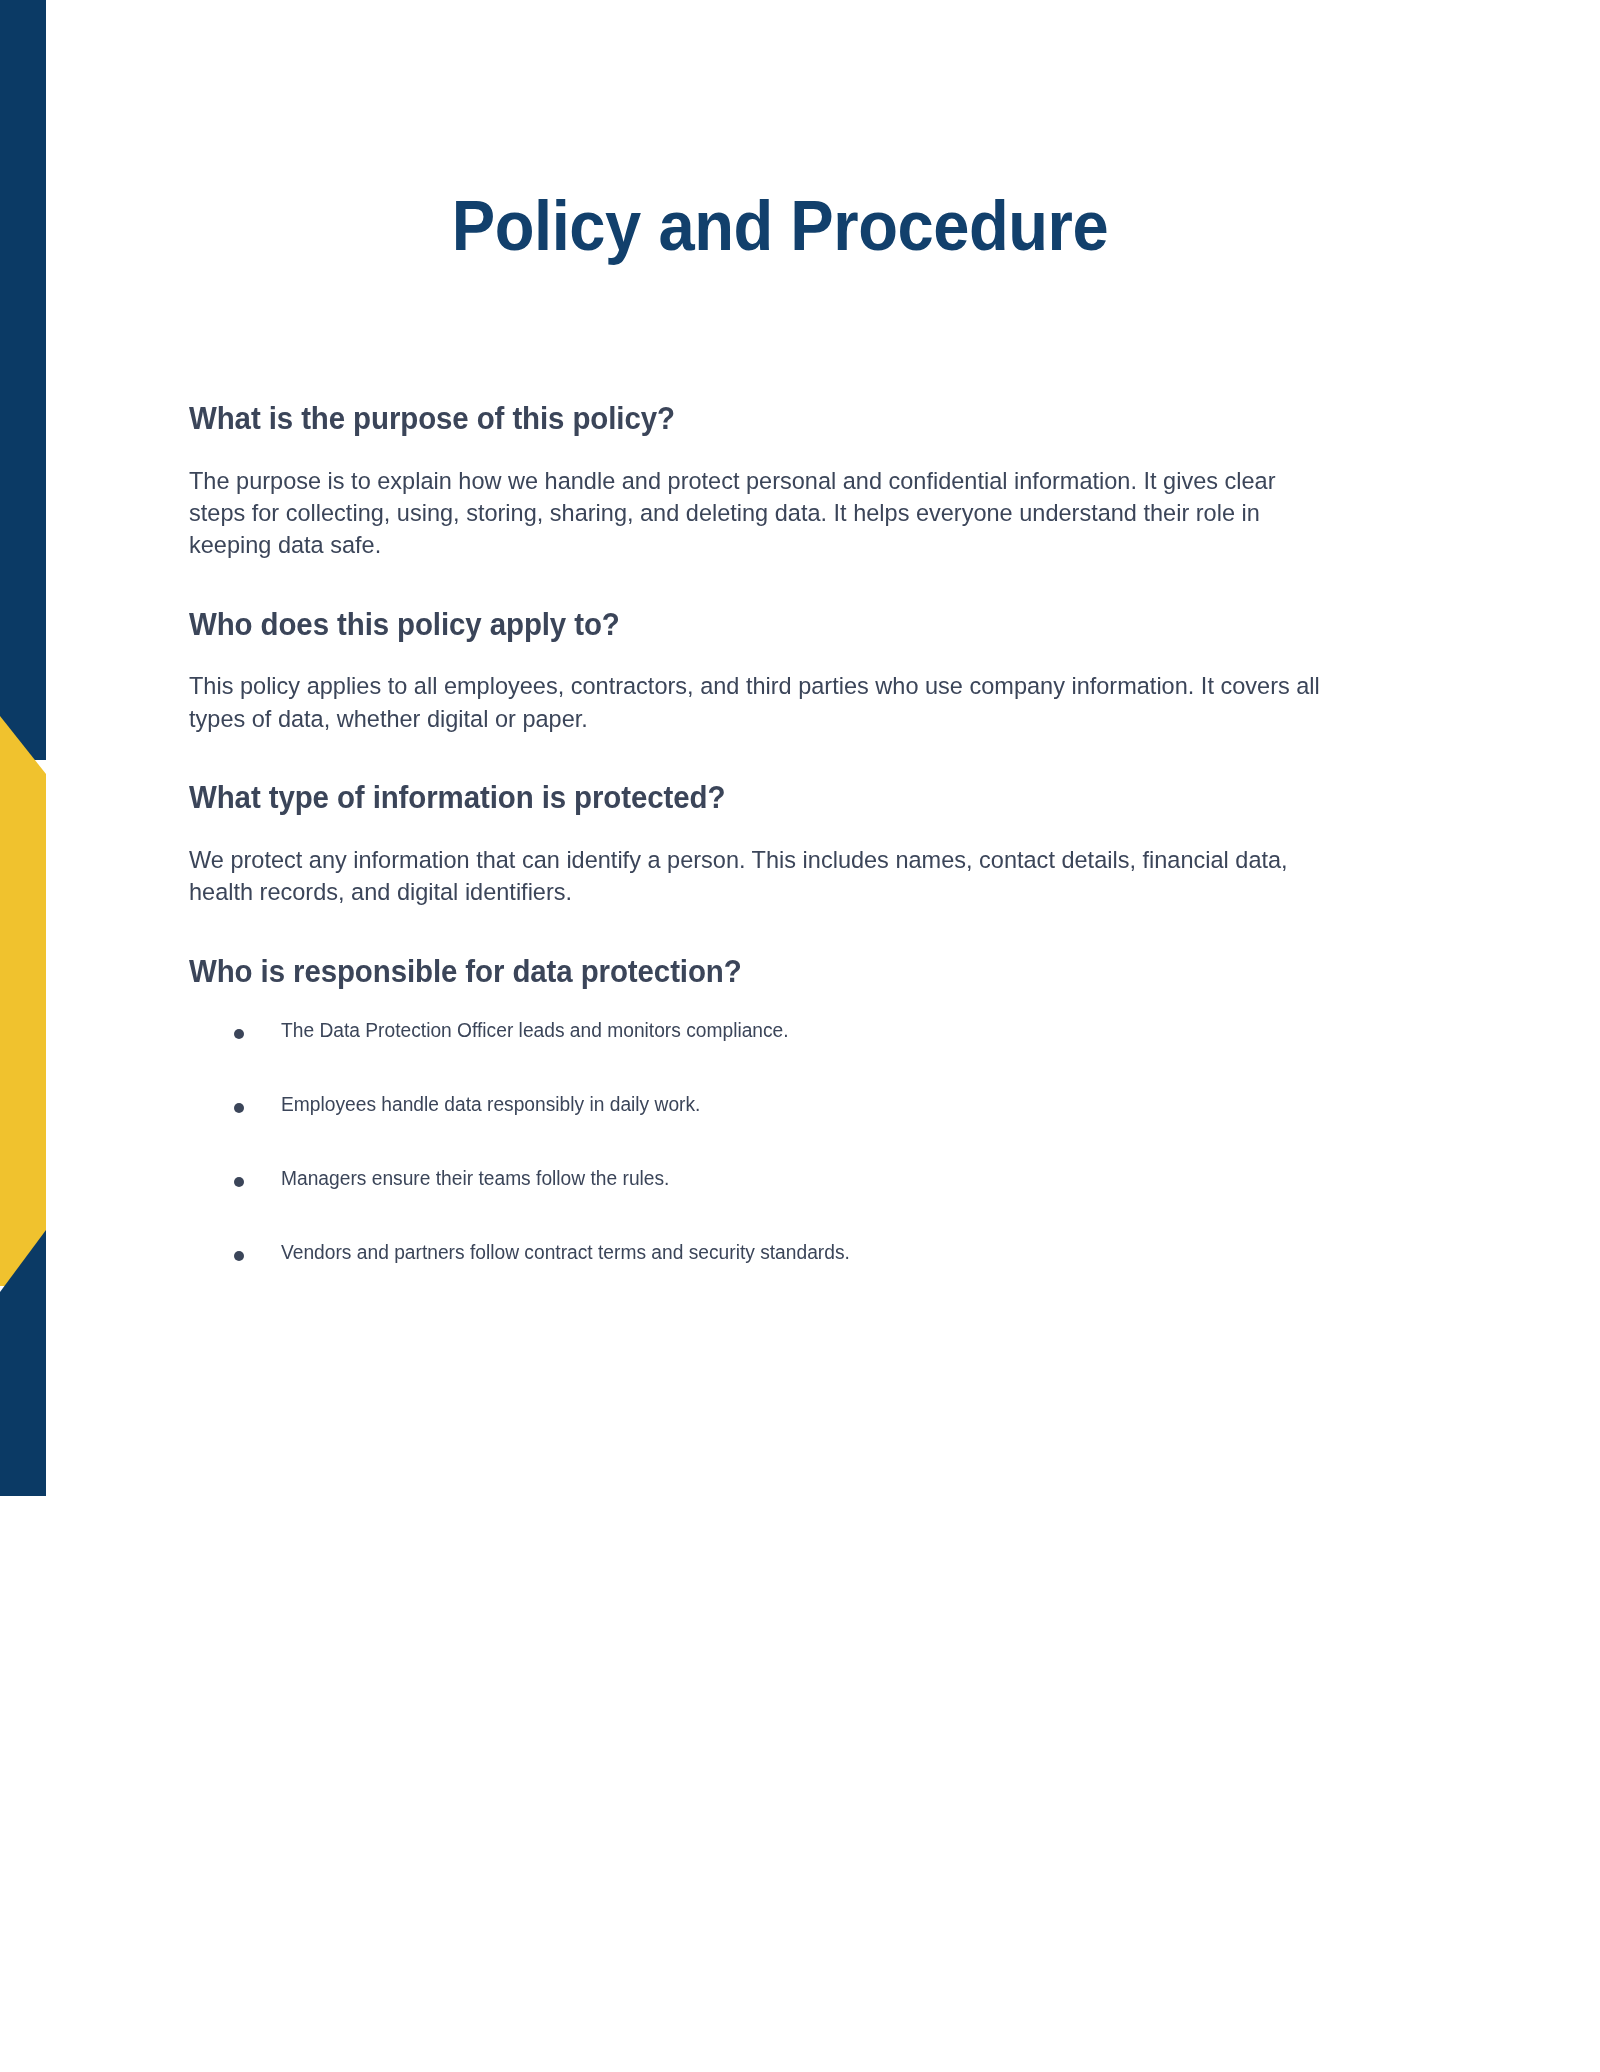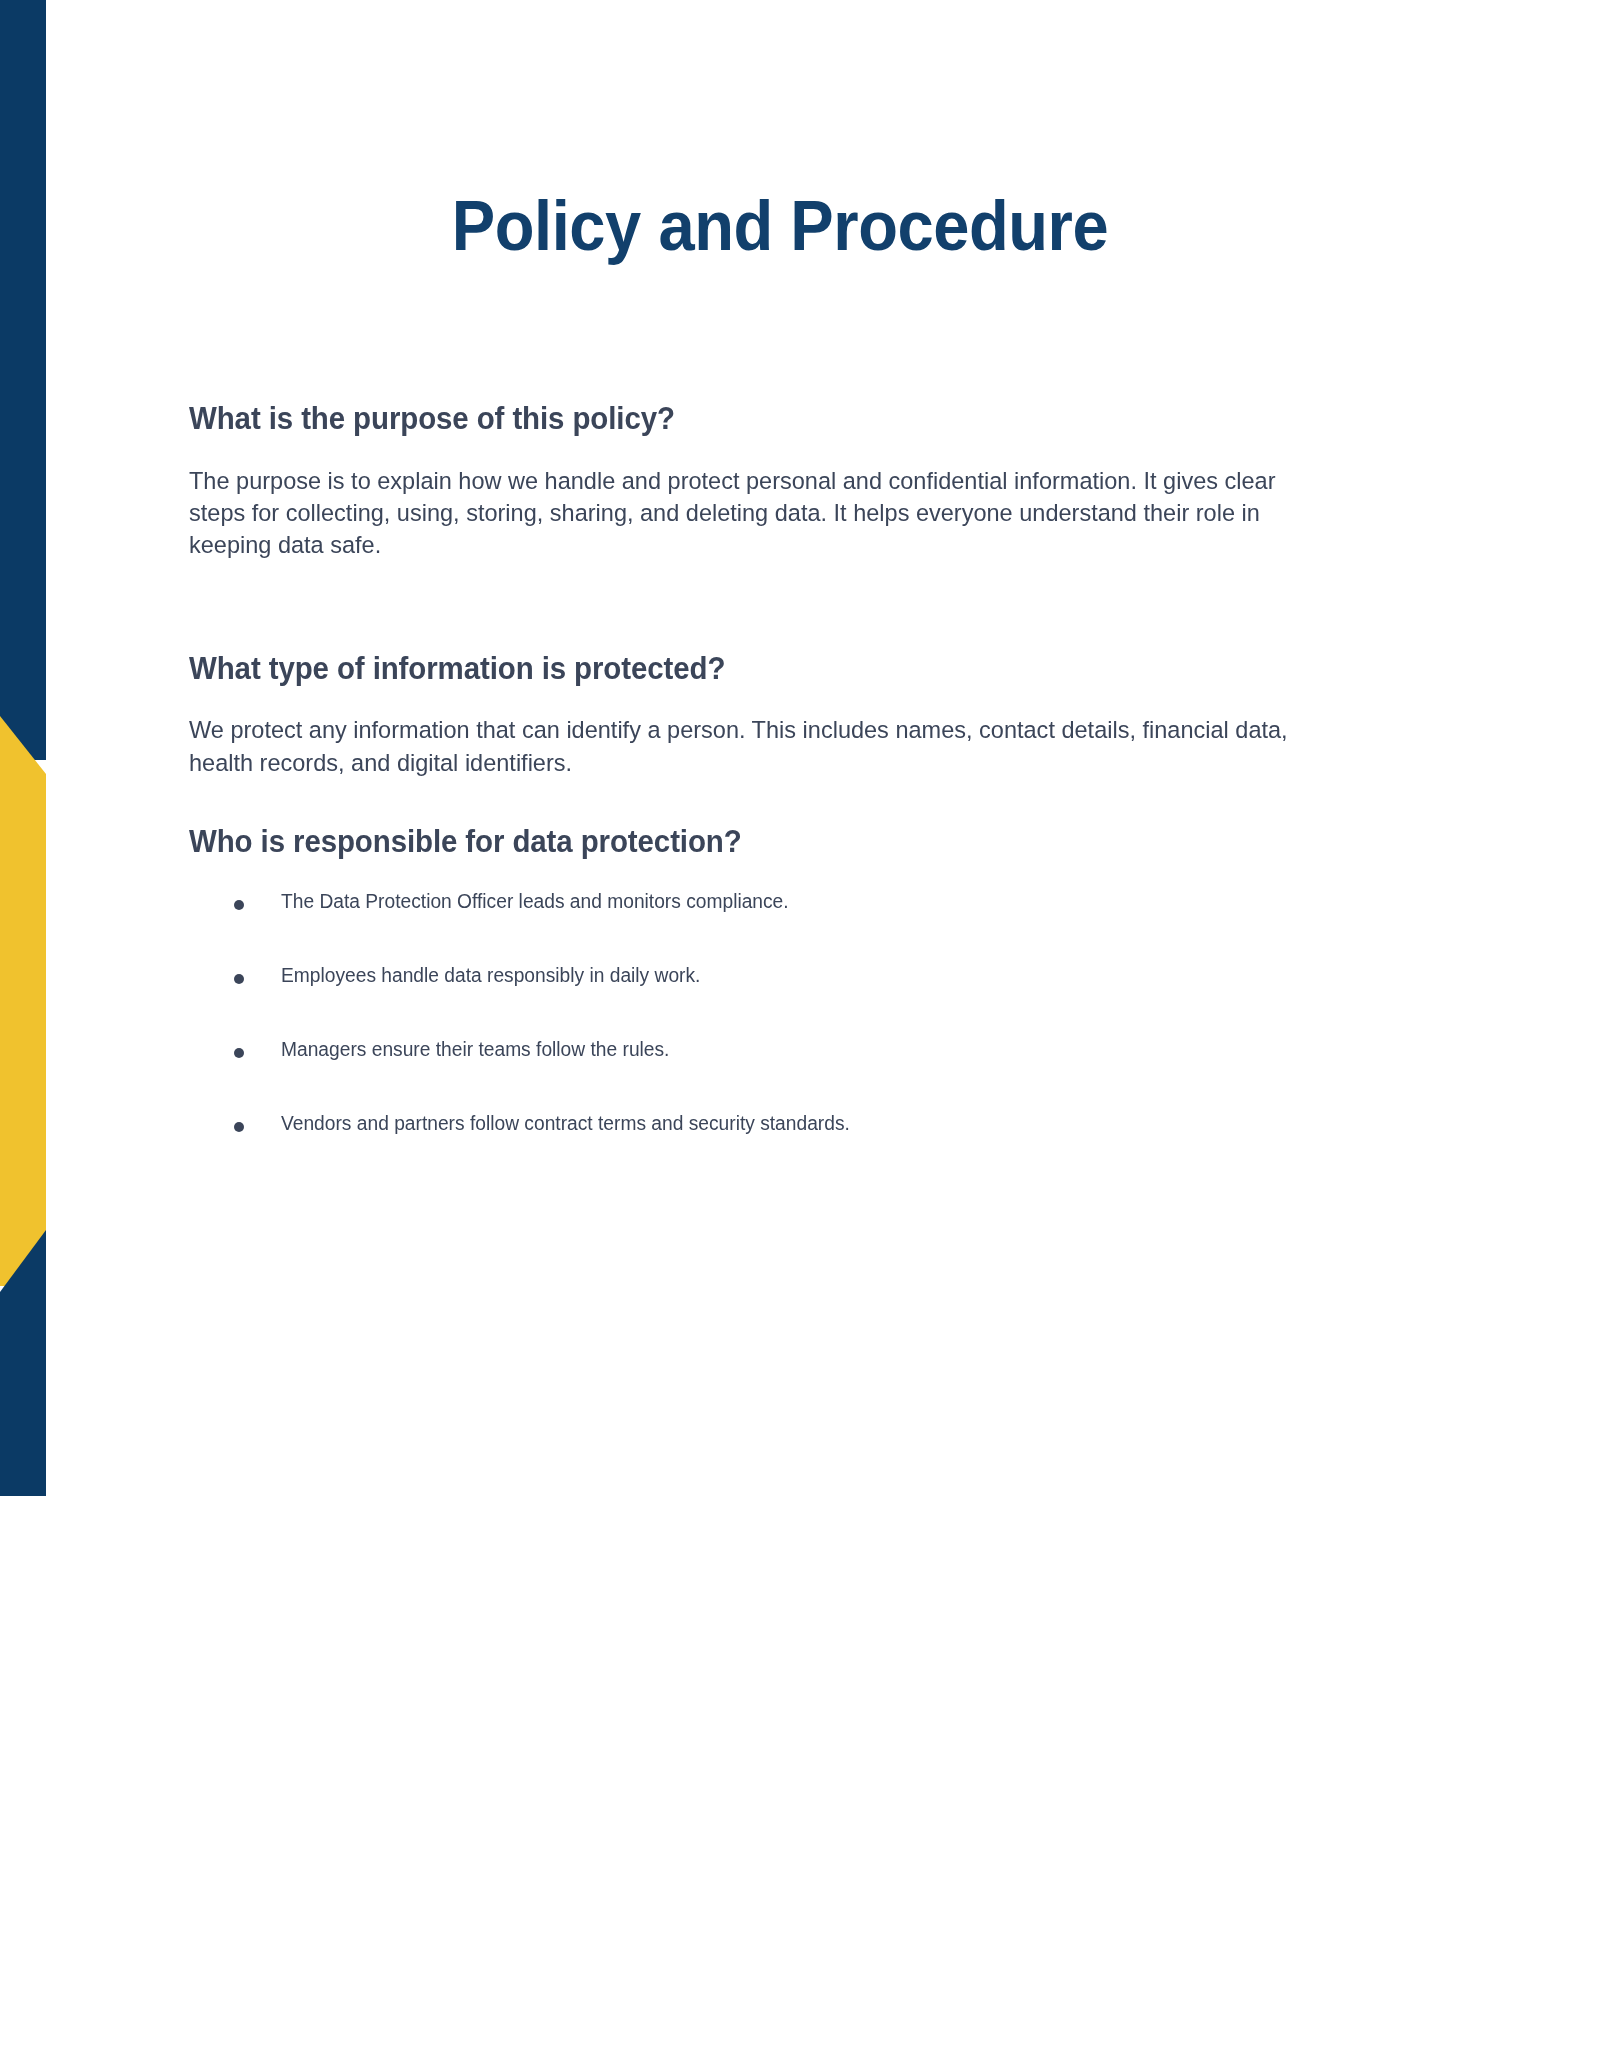--- a/index.html
+++ b/index.html
@@ -166,20 +166,24 @@
 
     <div class="sections">
 
       <div class="section">
         <h2 class="section-heading">What is the purpose of this policy?</h2>
         <p class="section-body">The purpose is to explain how we handle and protect personal and confidential information. It gives clear steps for collecting, using, storing, sharing, and deleting data. It helps everyone understand their role in keeping data safe.</p>
       </div>
 
       <div class="gap-sec"></div>
 
+      <div class="section">
+        <h2 class="section-heading">Who does this policy apply to?</h2>
+        <p class="section-body">This policy applies to all employees, contractors, and third parties who use company information. It covers all types of data, whether digital or paper.</p>
+      </div>
 
       <div class="gap-sec"></div>
 
       <div class="section">
         <h2 class="section-heading">What type of information is protected?</h2>
         <p class="section-body">We protect any information that can identify a person. This includes names, contact details, financial data, health records, and digital identifiers.</p>
       </div>
 
       <div class="gap-sec"></div>
 

